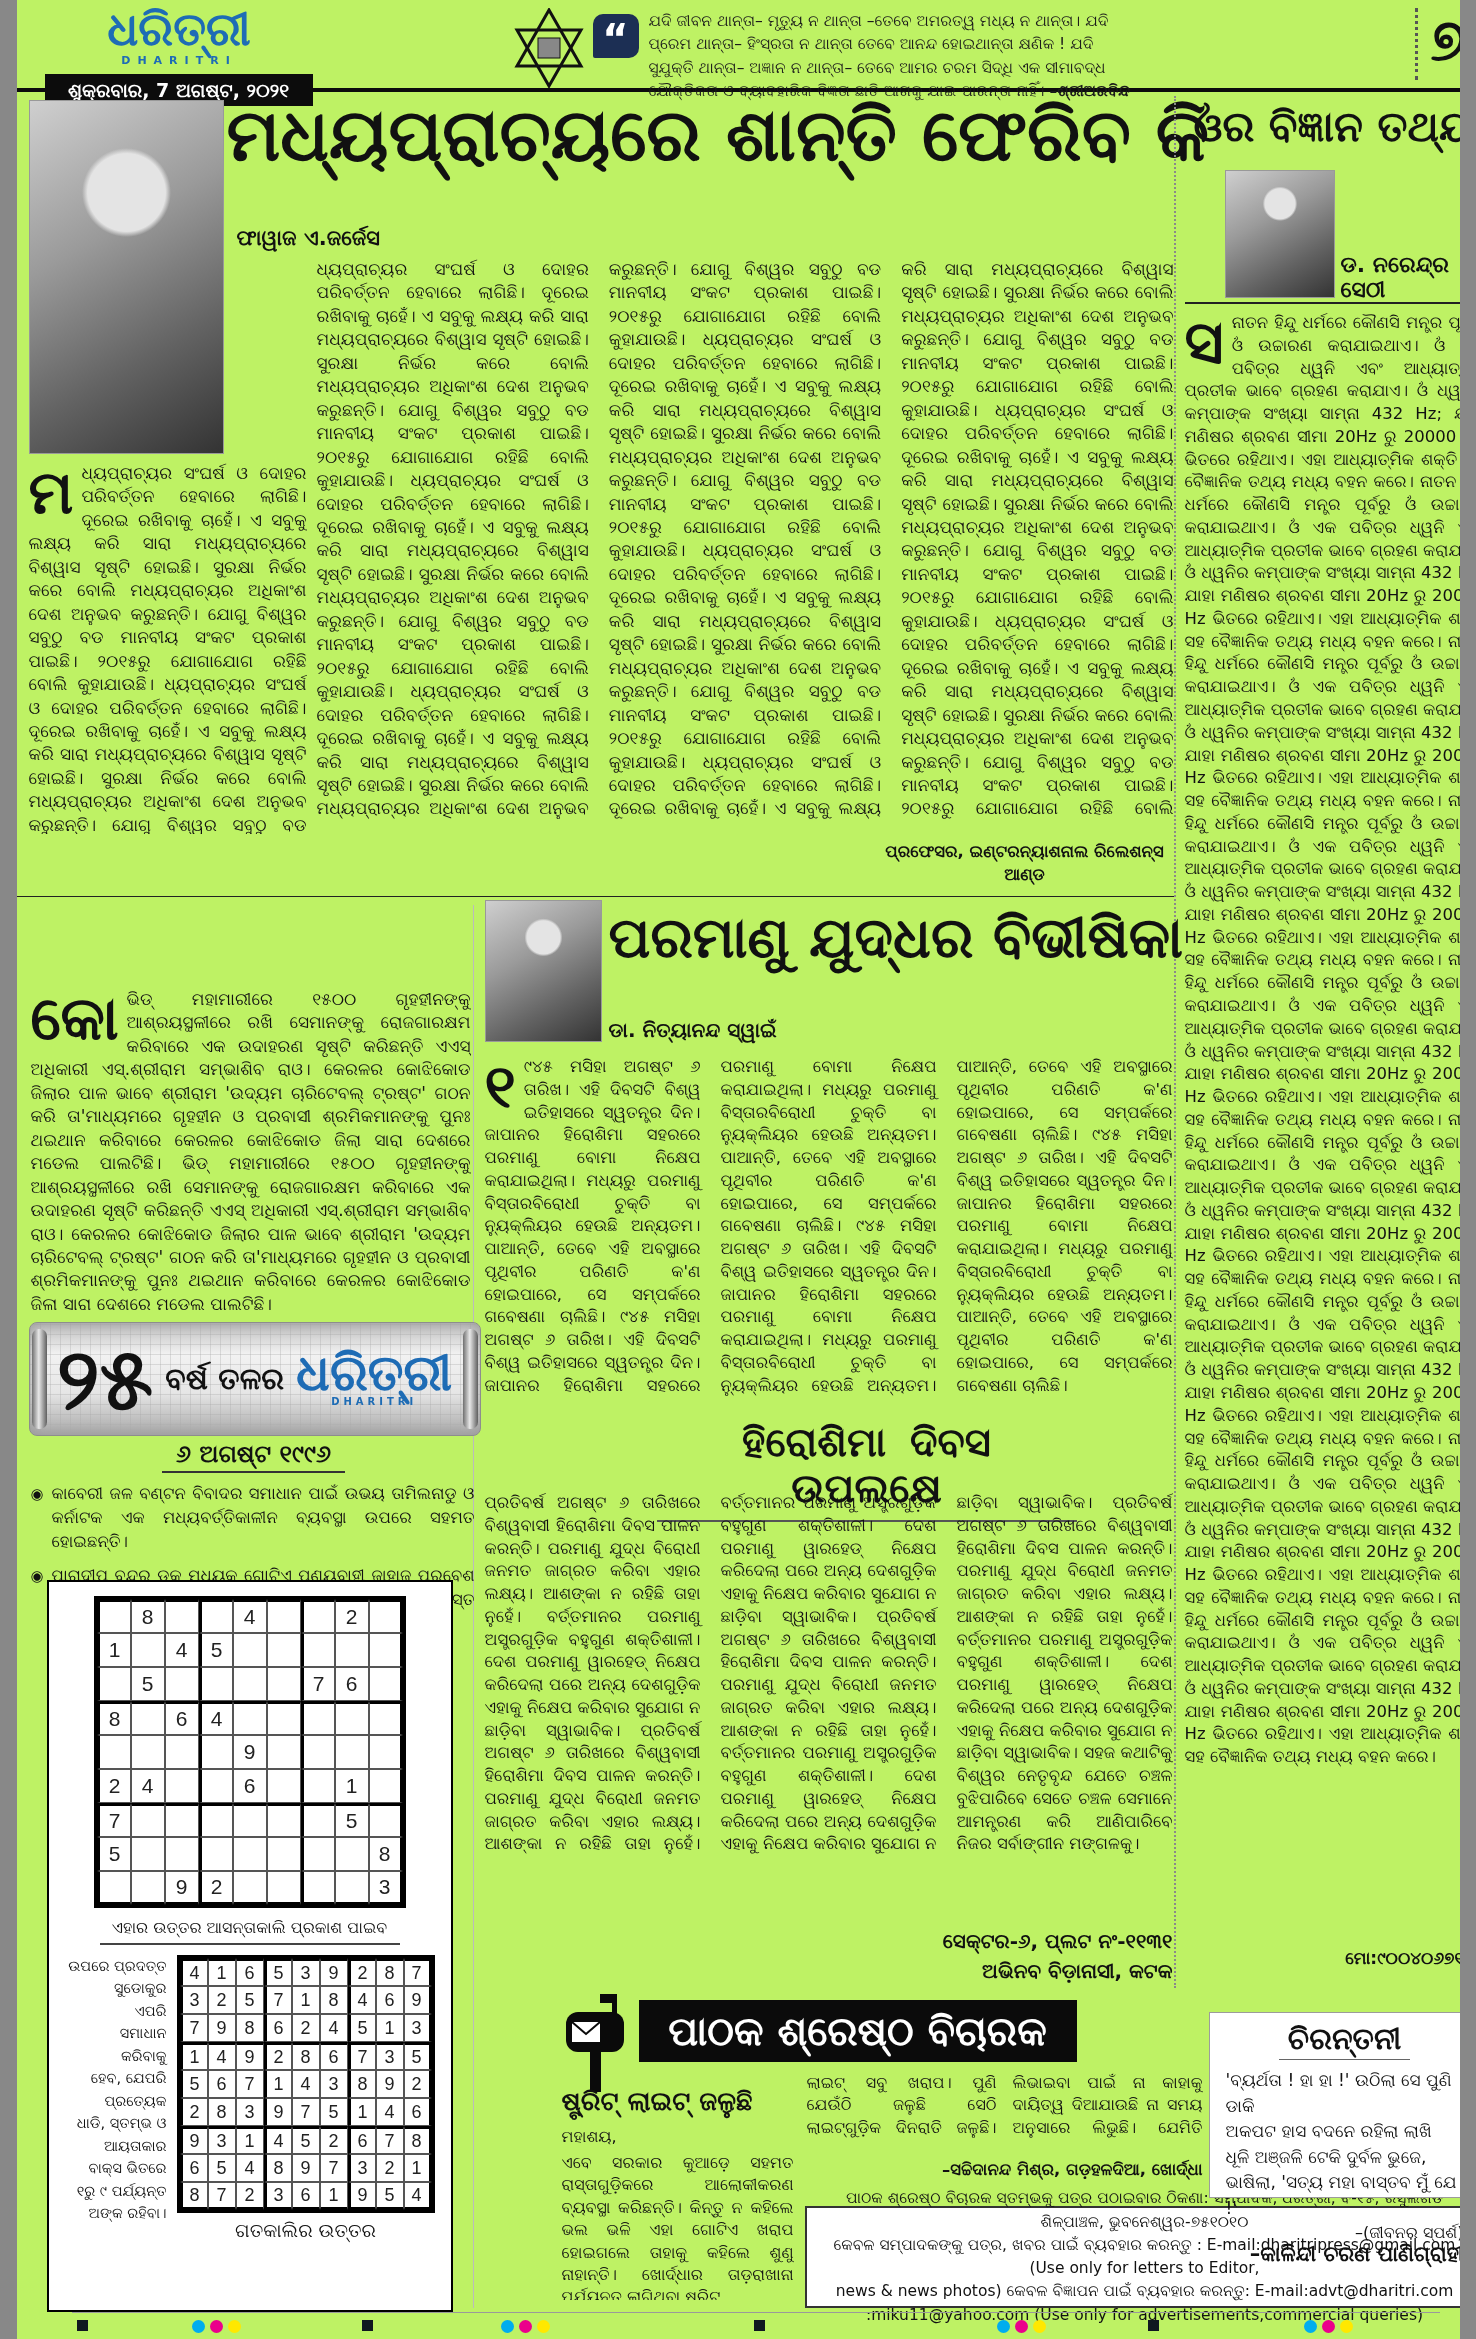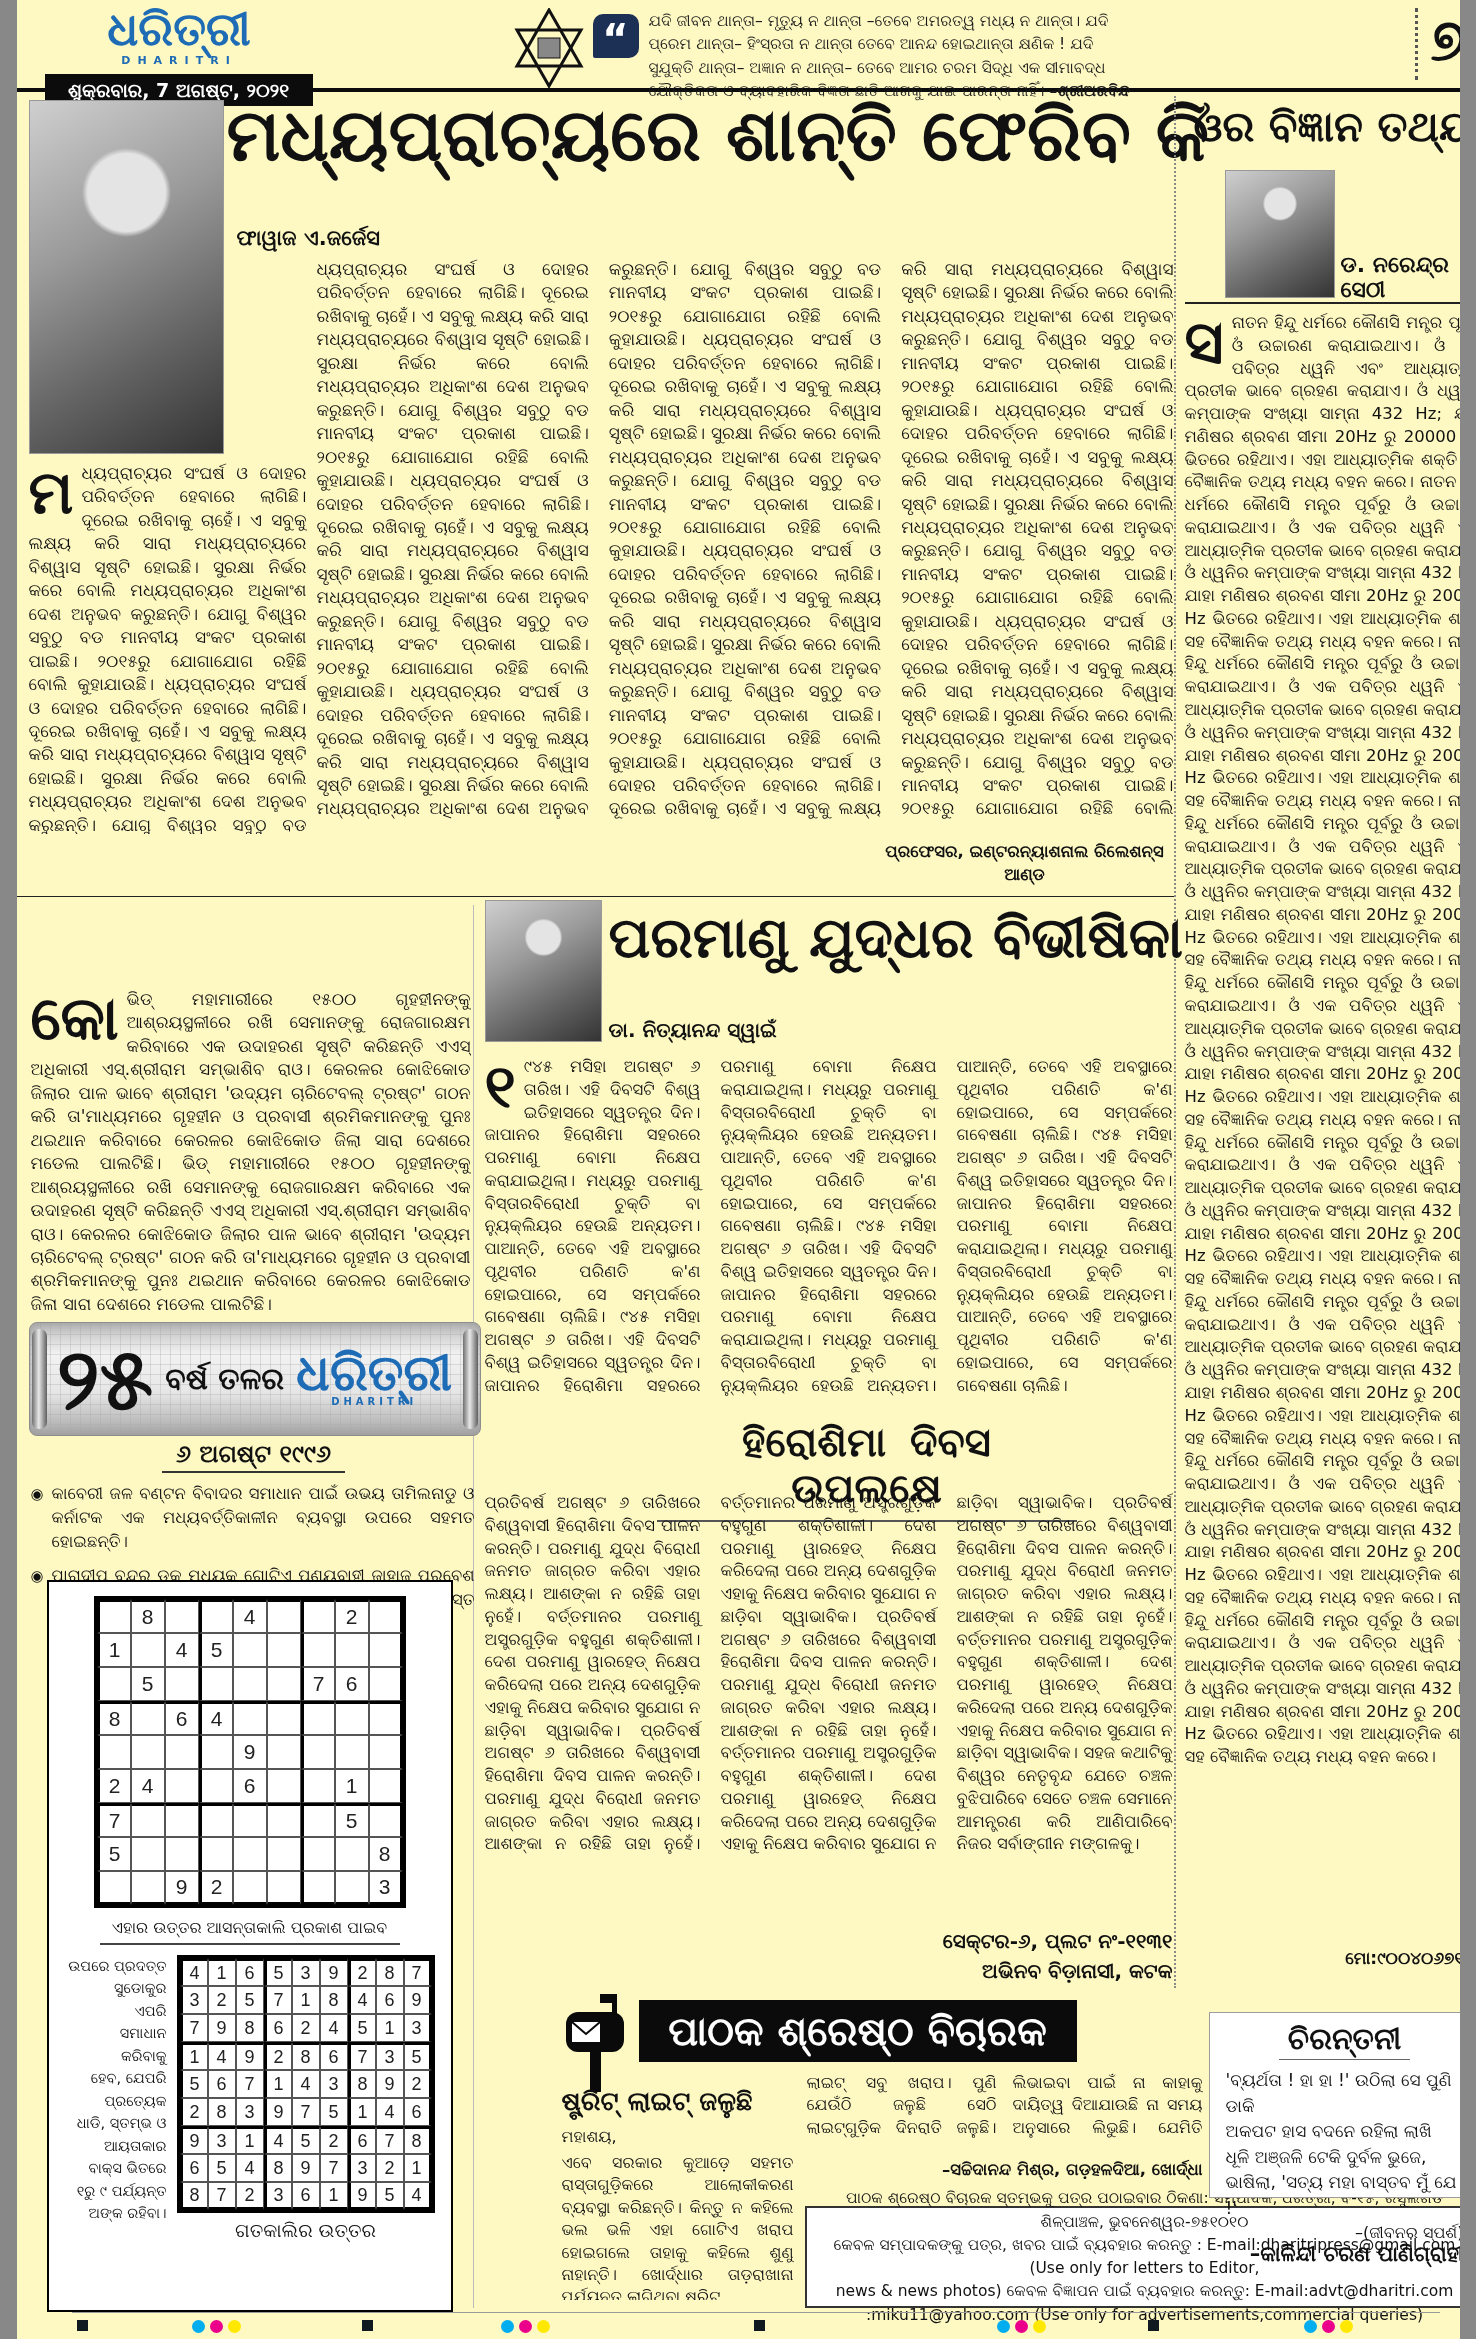--- a/index.html
+++ b/index.html
@@ -1,17 +1,17 @@
 <!DOCTYPE html>
 <html><head>
 <meta charset="utf-8">
 <style>
   html,body{margin:0;padding:0;}
   body{background:#888;}
-  .page{position:relative;width:1443px;height:2339px;margin:0 auto;background:#fef9c3;
+  .page{position:relative;width:1443px;height:2339px;margin:0 auto;background:#bef264;
         font-family:"DejaVu Sans","Liberation Sans",sans-serif;color:#111;overflow:hidden;}
   .abs{position:absolute;}
   .jt{text-align:justify;}
   .b{font-weight:bold;}
   .ctr{text-align:center;}
   .rt{text-align:right;}
   .hidden-flow{overflow:hidden;}
 
   
   .logo-odia{font-size:46px;font-weight:bold;color:#1e6cb5;line-height:1;}

